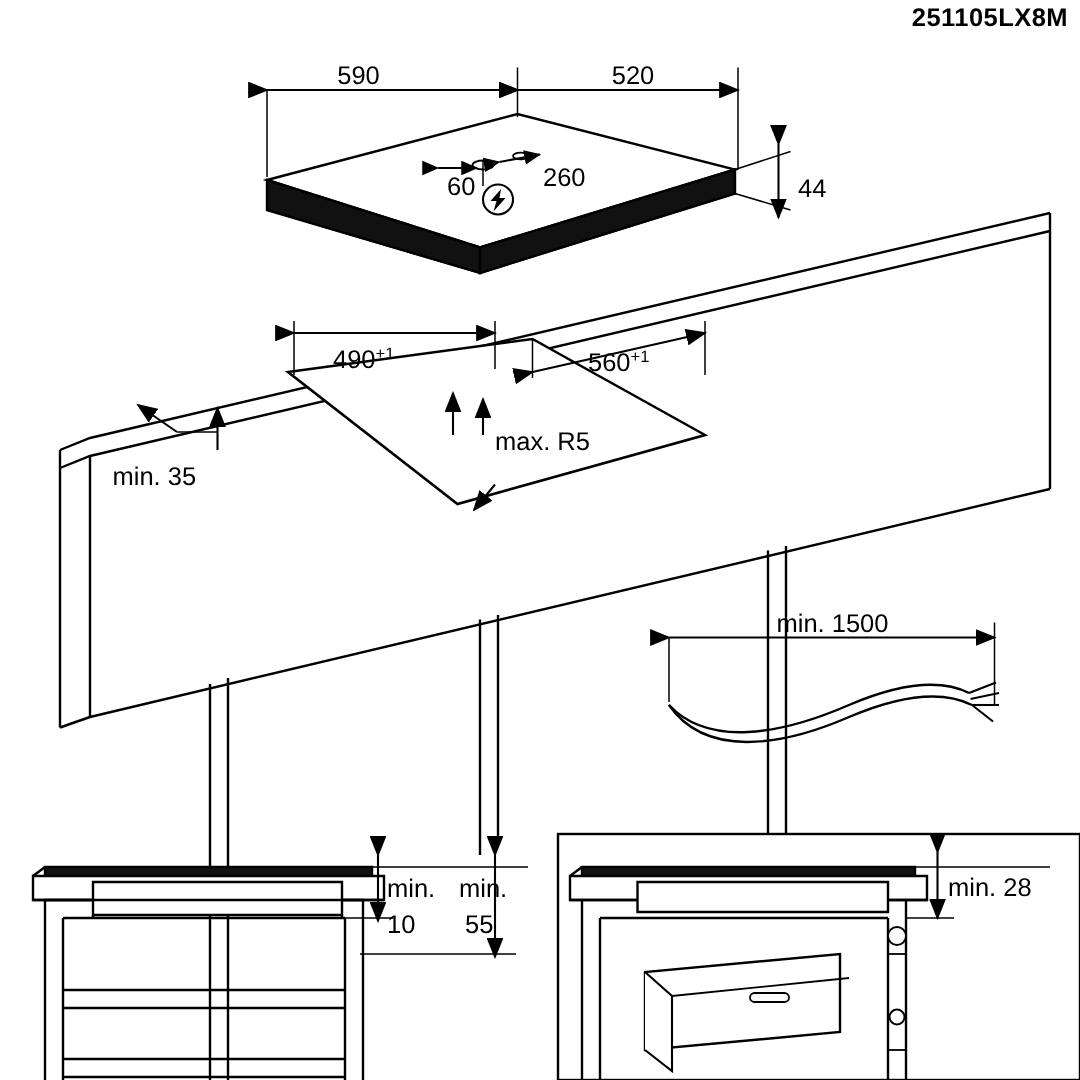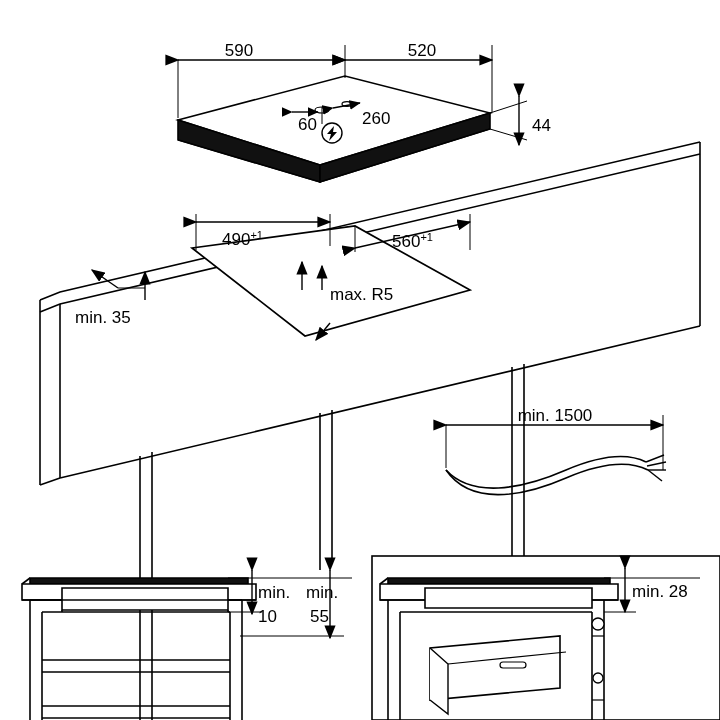--- a/index.html
+++ b/index.html
@@ -18,20 +18,21 @@
   }
   text{font-family:"Liberation Sans",sans-serif;fill:#000;}
   .lbl{font-size:17px;}
   .sup{font-size:11px;}
 </style>
 </head>
 <body>
 
 <div id="stage">
 
+  <div class="code">251105LX8M</div>
 
   <svg width="720" height="720" viewBox="0 0 720 720">
     <defs>
       <marker id="ah" markerWidth="10" markerHeight="8" refX="9" refY="4" orient="auto" markerUnits="strokeWidth">
         <path d="M0,0 L10,4 L0,8 z" fill="#000"></path>
       </marker>
       <marker id="ahs" markerWidth="8" markerHeight="7" refX="7.5" refY="3.5" orient="auto" markerUnits="strokeWidth">
         <path d="M0,0 L8,3.5 L0,7 z" fill="#000"></path>
       </marker>
     </defs>

